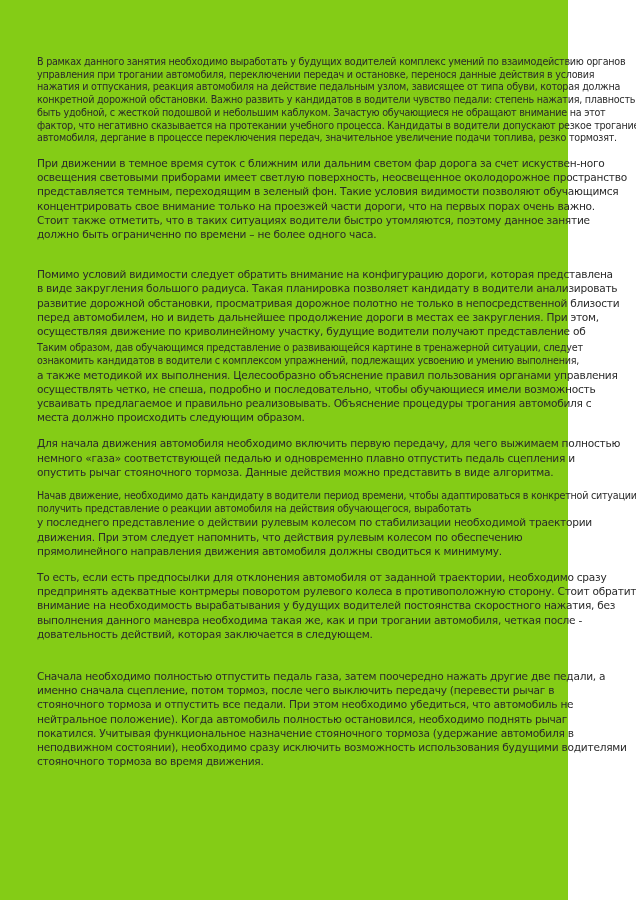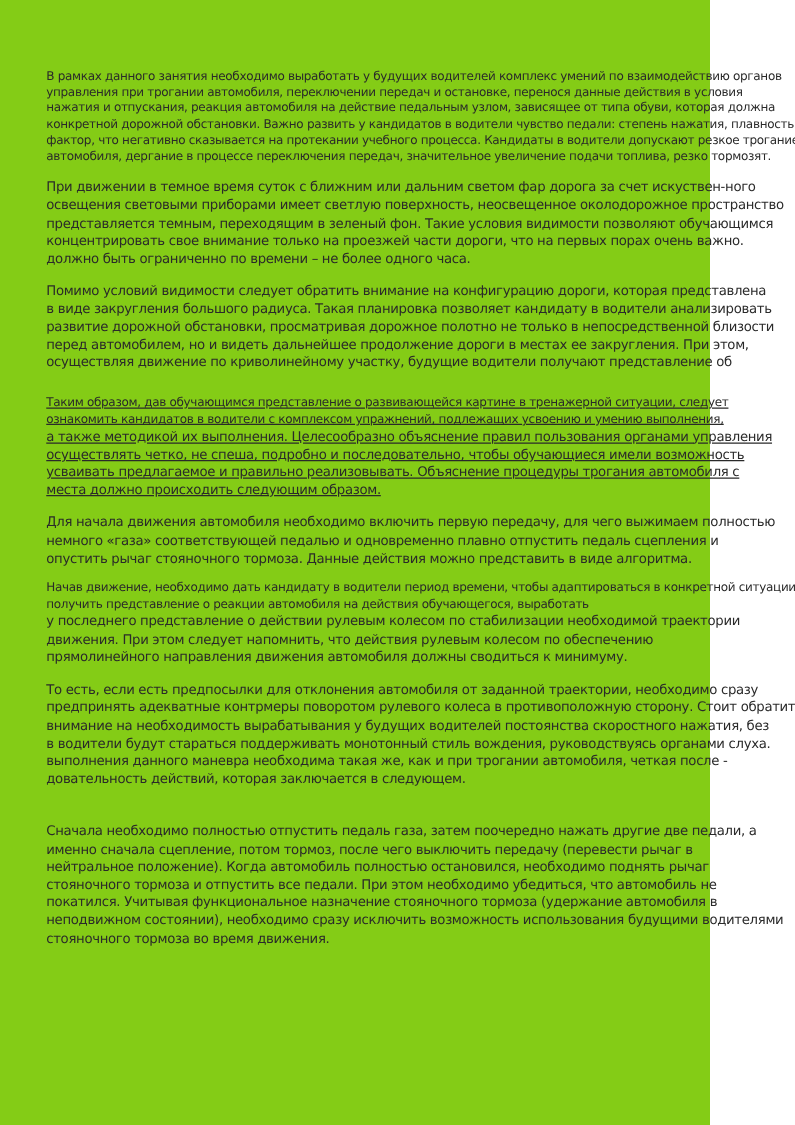--- a/index.html
+++ b/index.html
@@ -4,47 +4,49 @@
 <style>
   html, body { margin: 0; padding: 0; background: #ffffff; }
   body { width: 636px; height: 900px; position: relative; overflow: hidden; }
   .page { position: absolute; left: 0; top: 0; width: 568px; height: 900px; background: #84cc16; }
   .content { position: absolute; left: 37px; top: 56px; width: 580px; }
   .para { margin: 0; color: #2a2a2a; font-family: "DejaVu Sans", sans-serif; }
   .line { display: block; white-space: nowrap; }
   .sm { font-size: 9.6px; line-height: 12.7px; letter-spacing: -0.25px; }
   .md { font-size: 10.6px; line-height: 14.2px; letter-spacing: -0.25px; }
   #p1 { margin-bottom: 11px; }
-  #p2 { margin-bottom: 12px; }
-  #p3 { margin-bottom: 20px; }
-  #p4 { margin-bottom: 12px; text-decoration: underline; }
+  #p2 { margin-bottom: 26px; }
+  #p3 { margin-bottom: 4px; }
+  #p4 { margin-bottom: 12px; }
   #p5 { margin-bottom: 11px; }
   #p6 { margin-bottom: 12px; }
   #p7 { margin-bottom: 28px; }
 </style>
 </head>
 <body>
 
 <div class="page">
   <div class="content">
 
     <p class="para sm" id="p1">
       <span class="line">В рамках данного занятия необходимо выработать у будущих водителей комплекс умений по взаимодействию органов</span>
       <span class="line">управления при трогании автомобиля, переключении передач и остановке, перенося данные действия в условия</span>
       <span class="line">нажатия и отпускания, реакция автомобиля на действие педальным узлом, зависящее от типа обуви, которая должна</span>
       <span class="line">конкретной дорожной обстановки. Важно развить у кандидатов в водители чувство педали: степень нажатия, плавность</span>
+      <span class="line">быть удобной, с жесткой подошвой и небольшим каблуком. Зачастую обучающиеся не обращают внимание на этот</span>
       <span class="line">фактор, что негативно сказывается на протекании учебного процесса. Кандидаты в водители допускают резкое трогание</span>
       <span class="line">автомобиля, дергание в процессе переключения передач, значительное увеличение подачи топлива, резко тормозят.</span>
     </p>
 
     <p class="para md" id="p2">
       <span class="line">При движении в темное время суток с ближним или дальним светом фар дорога за счет искуствен-ного</span>
       <span class="line">освещения световыми приборами имеет светлую поверхность, неосвещенное околодорожное пространство</span>
       <span class="line">представляется темным, переходящим в зеленый фон. Такие условия видимости позволяют обучающимся</span>
       <span class="line">концентрировать свое внимание только на проезжей части дороги, что на первых порах очень важно.</span>
+      <span class="line">Стоит также отметить, что в таких ситуациях водители быстро утомляются, поэтому данное занятие</span>
       <span class="line">должно быть ограниченно по времени – не более одного часа.</span>
     </p>
 
     <p class="para md" id="p3">
       <span class="line">Помимо условий видимости следует обратить внимание на конфигурацию дороги, которая представлена</span>
       <span class="line">в виде закругления большого радиуса. Такая планировка позволяет кандидату в водители анализировать</span>
       <span class="line">развитие дорожной обстановки, просматривая дорожное полотно не только в непосредственной близости</span>
       <span class="line">перед автомобилем, но и видеть дальнейшее продолжение дороги в местах ее закругления. При этом,</span>
       <span class="line">осуществляя движение по криволинейному участку, будущие водители получают представление об</span>
     </p>
@@ -69,29 +71,28 @@
       <span class="line sm">получить представление о реакции автомобиля на действия обучающегося, выработать</span>
       <span class="line md">у последнего представление о действии рулевым колесом по стабилизации необходимой траектории</span>
       <span class="line md">движения. При этом следует напомнить, что действия рулевым колесом по обеспечению</span>
       <span class="line md">прямолинейного направления движения автомобиля должны сводиться к минимуму.</span>
     </p>
 
     <p class="para md" id="p7">
       <span class="line">То есть, если есть предпосылки для отклонения автомобиля от заданной траектории, необходимо сразу</span>
       <span class="line">предпринять адекватные контрмеры поворотом рулевого колеса в противоположную сторону. Стоит обратить</span>
       <span class="line">внимание на необходимость вырабатывания у будущих водителей постоянства скоростного нажатия, без</span>
-      <span class="line">в водители будут стараться поддерживать монотонный стиль вождения, руководствуясь органами слуха.</span>
       <span class="line">выполнения данного маневра необходима такая же, как и при трогании автомобиля, четкая после -</span>
       <span class="line">довательность действий, которая заключается в следующем.</span>
     </p>
 
     <p class="para md" id="p8">
       <span class="line">Сначала необходимо полностью отпустить педаль газа, затем поочередно нажать другие две педали, а</span>
       <span class="line">именно сначала сцепление, потом тормоз, после чего выключить передачу (перевести рычаг в</span>
+      <span class="line">стояночного тормоза и отпустить все педали. При этом необходимо убедиться, что автомобиль не</span>
       <span class="line">нейтральное положение). Когда автомобиль полностью остановился, необходимо поднять рычаг</span>
-      <span class="line">стояночного тормоза и отпустить все педали. При этом необходимо убедиться, что автомобиль не</span>
       <span class="line">покатился. Учитывая функциональное назначение стояночного тормоза (удержание автомобиля в</span>
       <span class="line">неподвижном состоянии), необходимо сразу исключить возможность использования будущими водителями</span>
       <span class="line">стояночного тормоза во время движения.</span>
     </p>
 
   </div>
 </div>
 
 </body></html>

